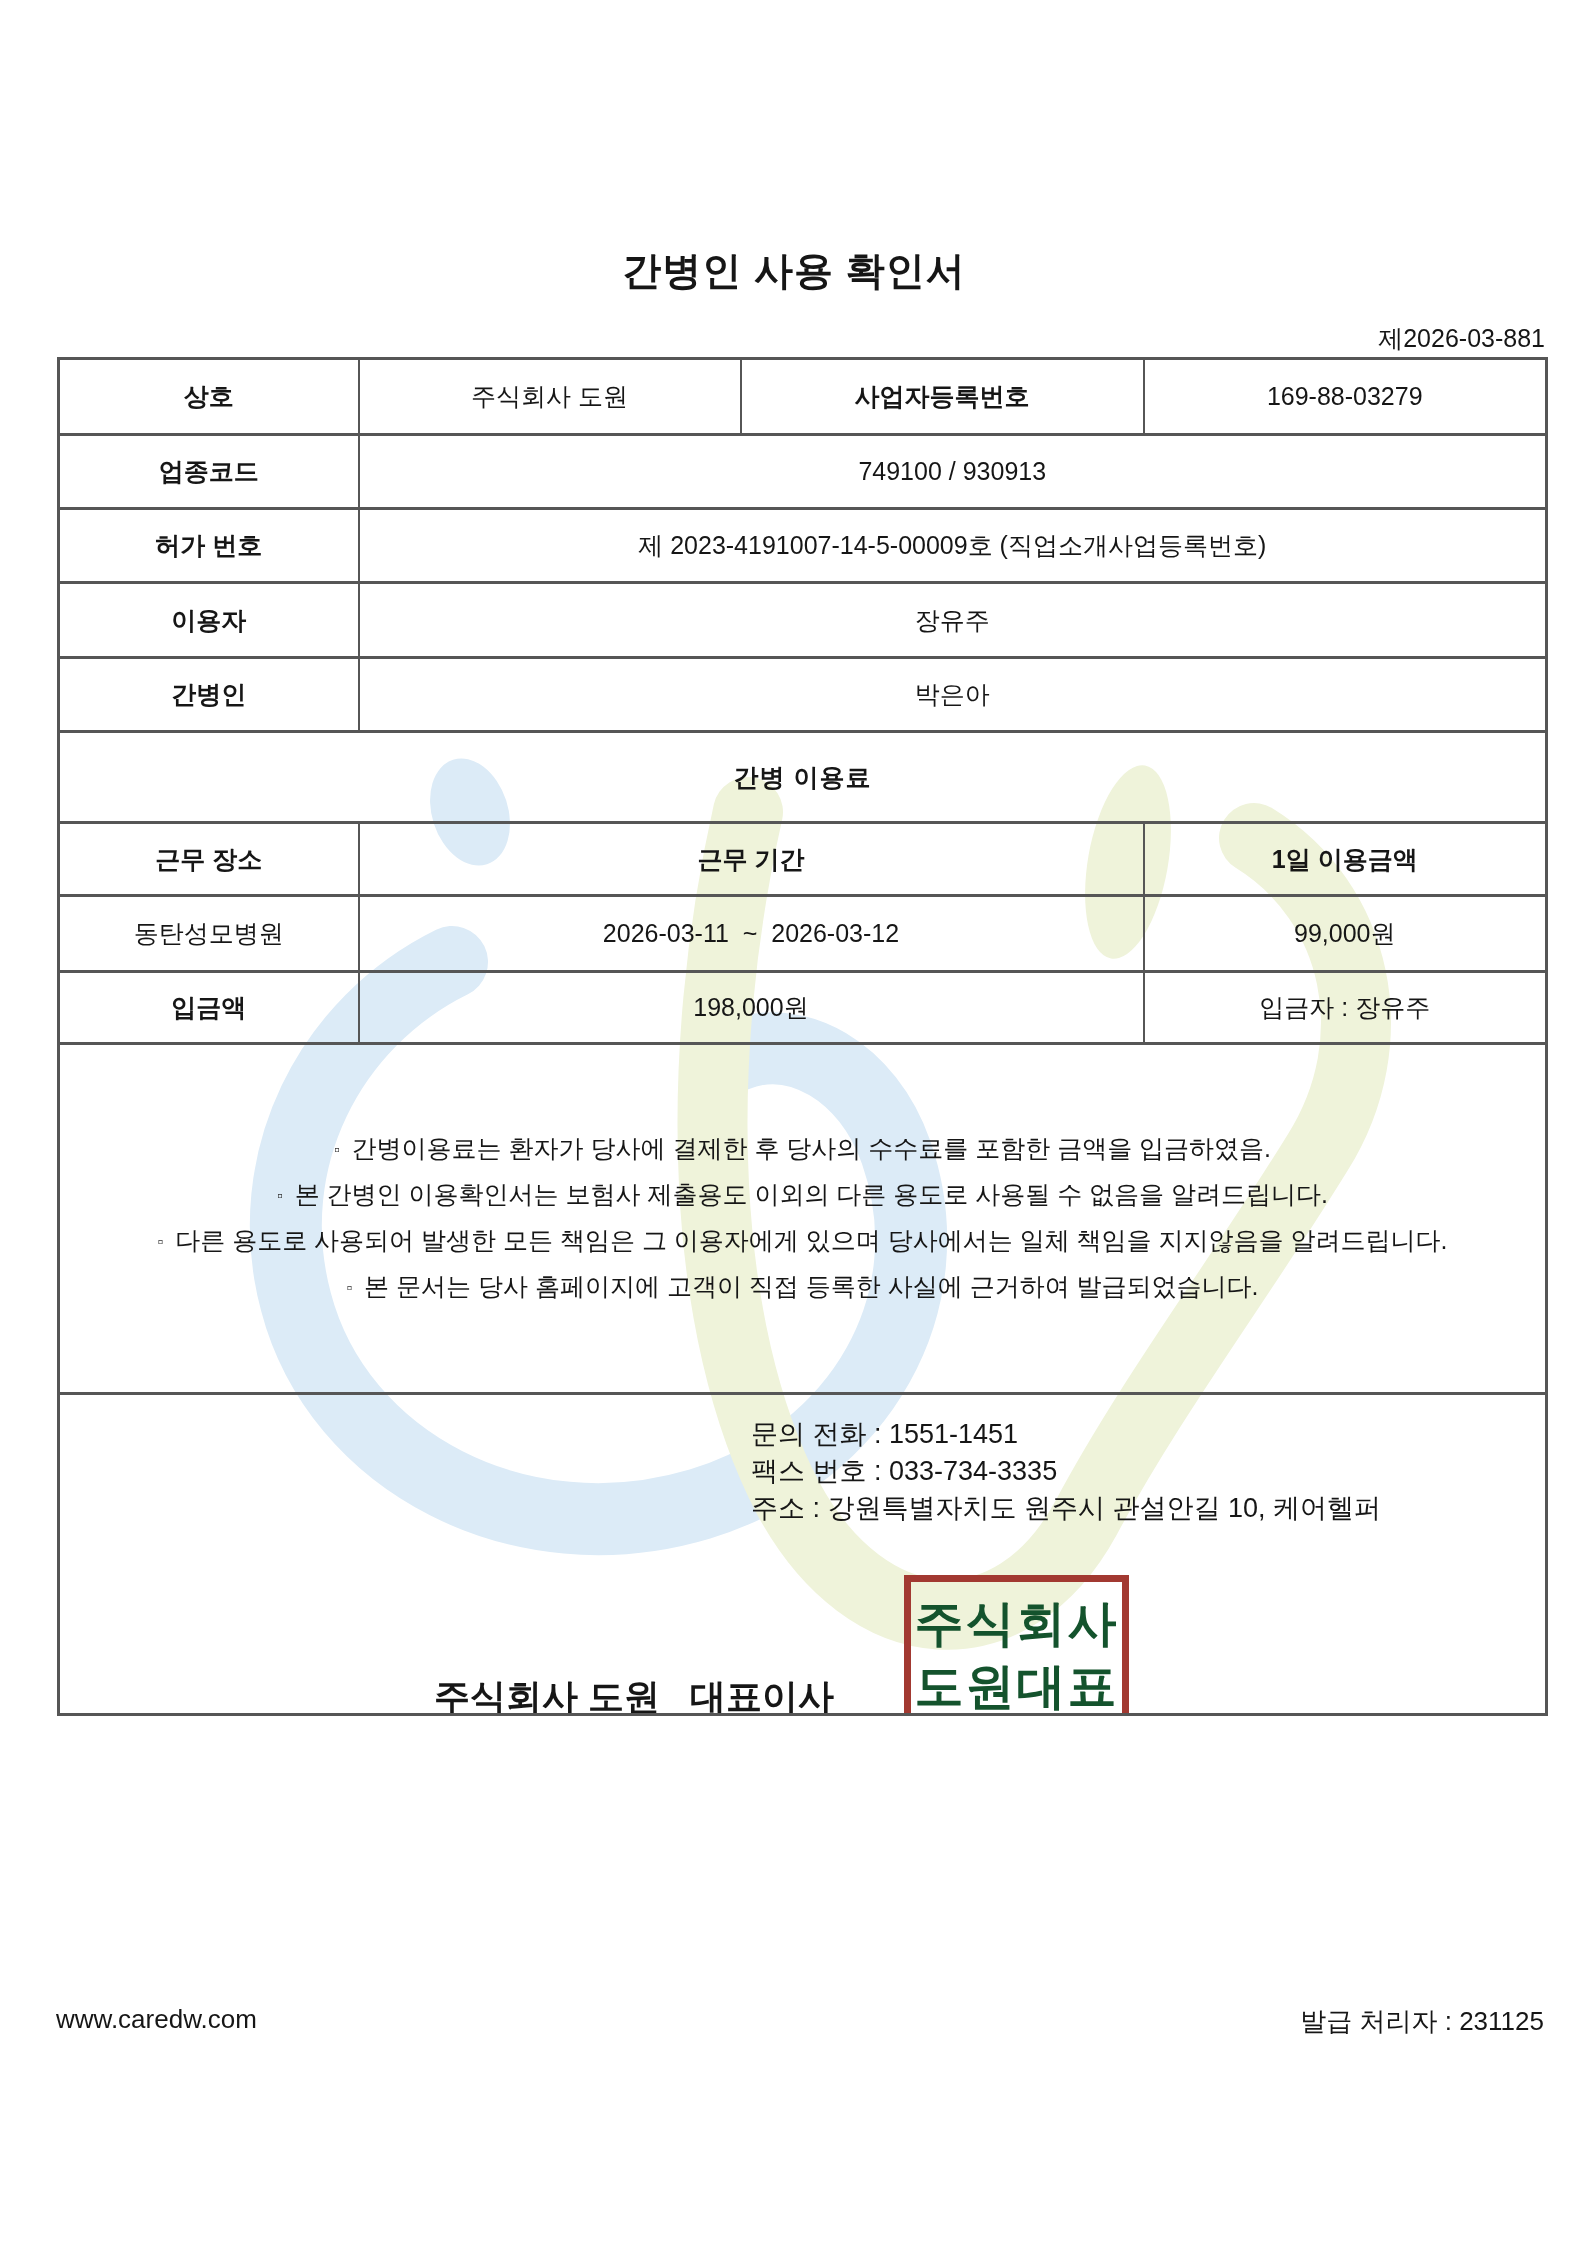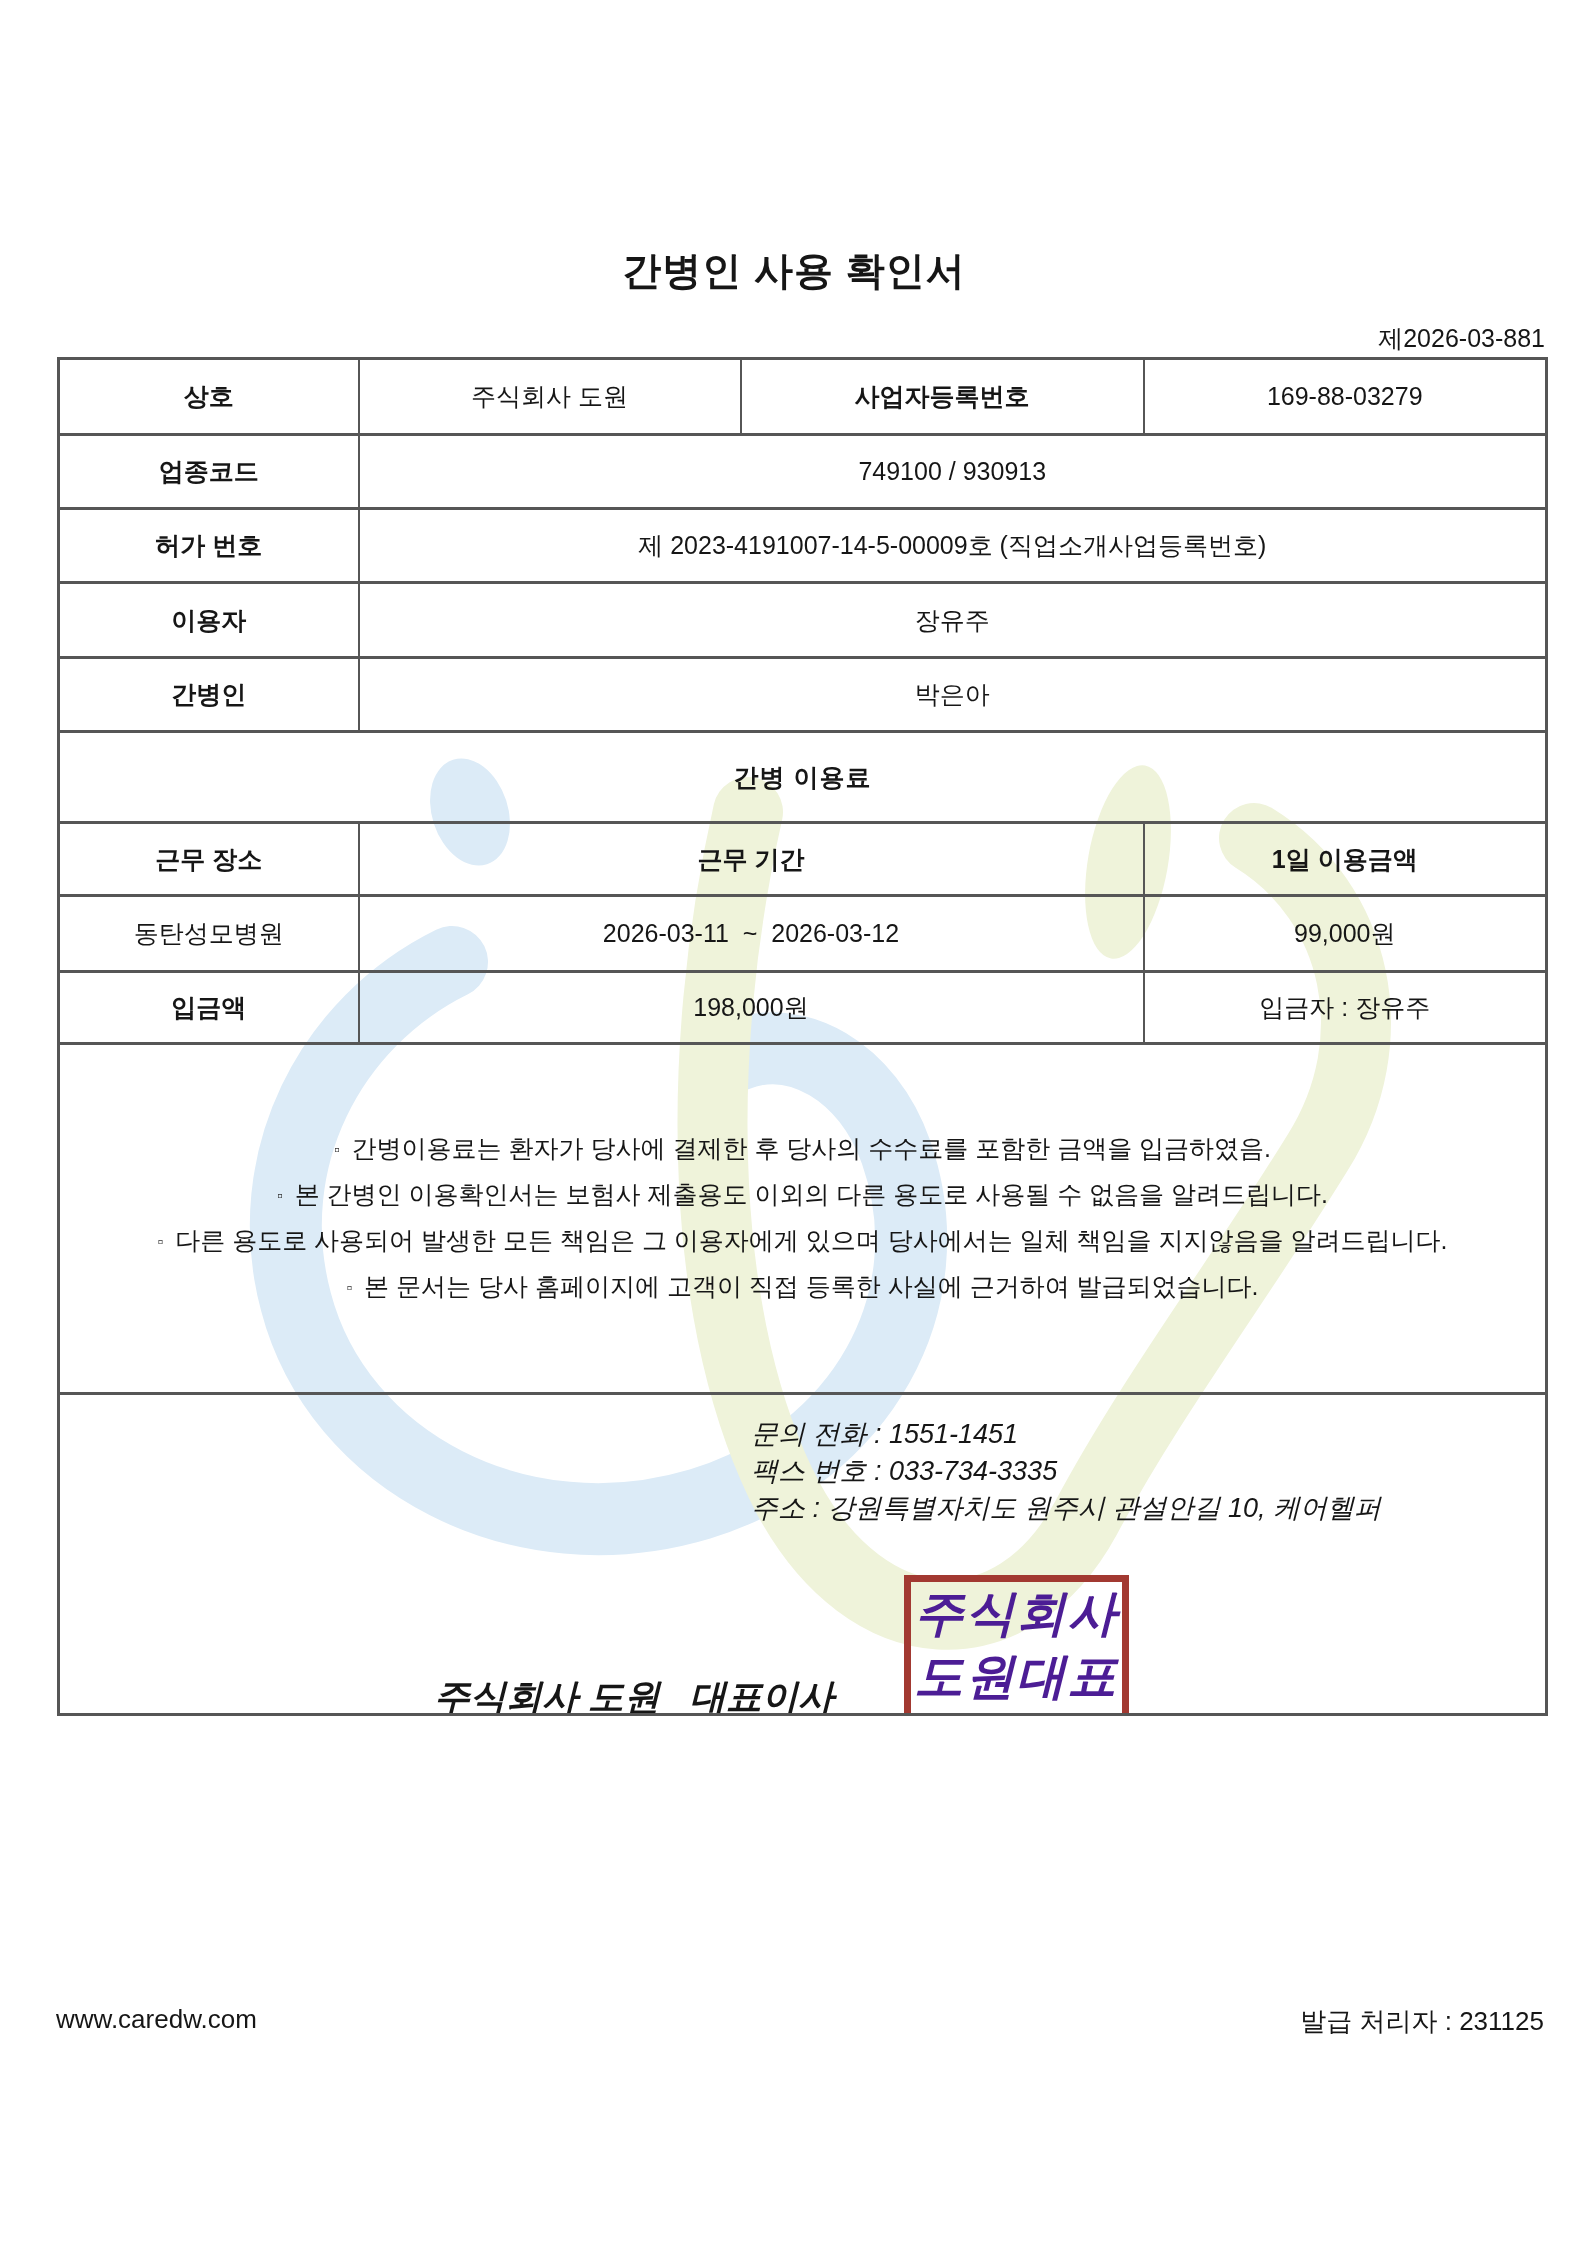--- a/index.html
+++ b/index.html
@@ -41,36 +41,36 @@
   td.pre { white-space:pre; }
   
   td.notes-cell {
     text-align:left; vertical-align:top;
     padding:112px 30px 0 18px;
     font-size:24px; height:350px;
   }
   .note-line { line-height:42px; white-space:nowrap; }
   .note-bullet { font-size:16px; margin:0 12px 0 0; position:relative; top:-2px; color:#333; }
   
-  td.issuer-cell { position:relative; height:321px;font-style:italic; }
+  td.issuer-cell { position:relative; height:321px; }
   .contact {
     position:absolute; left:691px; top:21px;
     text-align:left; font-size:27px; line-height:37px; white-space:nowrap;
   }
   .signature {
     position:absolute; left:314px; top:281px; width:520px;
     text-align:center; font-size:36px; font-weight:700; white-space:pre;
     line-height:42px;
   }
   .seal {
     position:absolute; left:844px; top:180px;
     width:225px; height:223px;
     border:7px solid #a23931;
-    display:flex; flex-direction:column; align-items:center;
-    color:#4c1d95;
+    display:flex; flex-direction:column; justify-content:center; align-items:center;
+    color:#14532d;
   }
   .seal-line {
     font-size:49px; font-weight:700; line-height:63px; letter-spacing:2px;
     font-family:"Liberation Sans","DejaVu Sans",sans-serif;
   }
   .page-footer {
     position:absolute; left:56px; top:2004px; width:1488px;
     display:flex; justify-content:space-between; align-items:flex-start;
     font-size:26px; z-index:2;
   }

